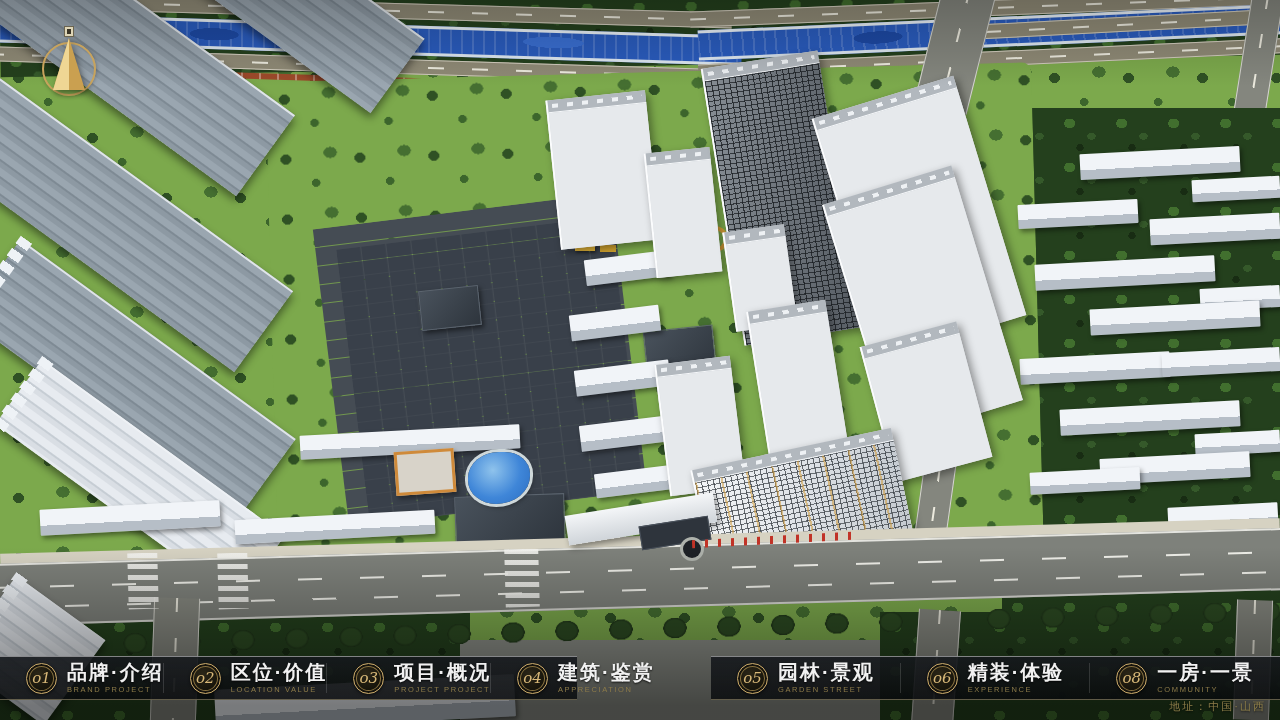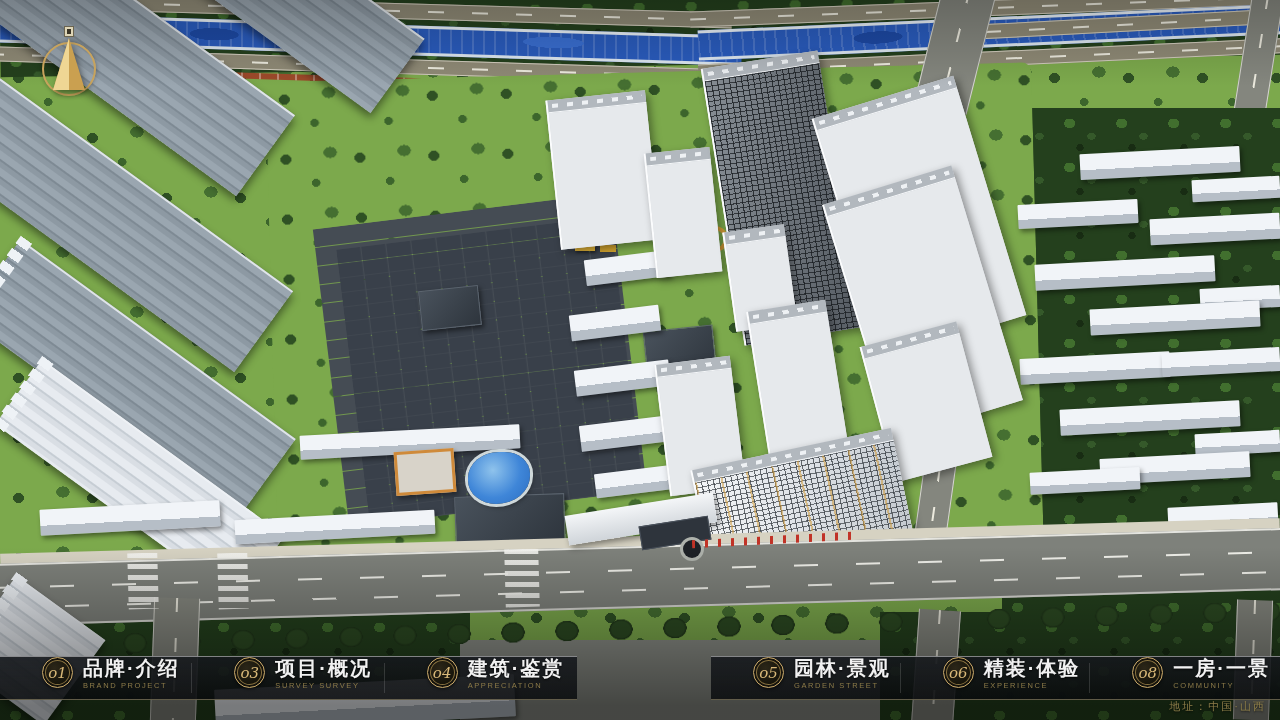--- a/index.html
+++ b/index.html
@@ -95,21 +95,21 @@
   
   .close{position:absolute;left:1252px;top:2px;width:26px;height:26px;background:#0b0b0b;border:1px solid #3a3a3a;
     color:#d6d6d6;font-size:15px;line-height:23px;text-align:center;padding:0;cursor:pointer;}
 
   
   .ngrp{position:absolute;top:656px;height:44px;display:flex;z-index:10;
     background:linear-gradient(180deg, rgba(22,25,29,.9), rgba(9,11,13,.84));
     border-top:1px solid rgba(225,225,230,.55);border-bottom:1px solid rgba(170,155,115,.5);}
   .ngrp.left{left:0;width:577px;}
   .ngrp.right{left:711px;right:0;}
-  .nitem{flex:1;display:flex;gap:10px;padding-left:42px;position:relative;cursor:pointer;}
+  .nitem{flex:1;display:flex;align-items:center;gap:10px;padding-left:26px;position:relative;cursor:pointer;}
   .nitem:not(:last-child)::after{content:"";position:absolute;right:0;top:6px;bottom:6px;width:1px;background:rgba(255,255,255,.14);}
   .badge{width:31px;height:31px;border-radius:50%;flex:0 0 31px;
     border:1px solid #c9a96a;box-shadow:inset 0 0 0 2px #15130d, inset 0 0 0 3px #8a7340, 0 1px 3px rgba(0,0,0,.6);
     background:radial-gradient(circle at 40% 35%, #2b2618, #141209 70%);
     color:#d8b878;font-family:"DejaVu Serif",serif;font-style:italic;font-size:15px;
     display:flex;align-items:center;justify-content:center;}
   .ntxt{display:flex;flex-direction:column;line-height:1.15;}
   .ntxt .zh{color:#f1f1f1;font-weight:bold;font-size:20px;letter-spacing:2px;white-space:nowrap;
     text-shadow:0 1px 2px rgba(0,0,0,.8);}
   .ntxt .en{color:#8d7b49;font-size:7.5px;letter-spacing:1.6px;text-decoration:none;white-space:nowrap;margin-top:2px;}
@@ -274,24 +274,31 @@
 
   <div class="ngrp left">
     <div class="nitem">
       <span class="badge">o1</span>
       <span class="ntxt">
           <b class="zh">品牌·介绍</b>
           <span class="en">BRAND PROJECT</span>
         </span>
     </div>
     <div class="nitem">
+      <span class="badge">o2</span>
+      <span class="ntxt">
+          <b class="zh">区位·价值</b>
+          <span class="en">LOCATION VALUE</span>
+        </span>
+    </div>
+    <div class="nitem">
       <span class="badge">o3</span>
       <span class="ntxt">
           <b class="zh">项目·概况</b>
-          <span class="en">SURVEY SURVEY</span>
+          <span class="en">PROJECT PROJECT</span>
         </span>
     </div>
     <div class="nitem">
       <span class="badge">o4</span>
       <span class="ntxt">
           <b class="zh">建筑·鉴赏</b>
           <span class="en">APPRECIATION</span>
         </span>
     </div>
   </div>

